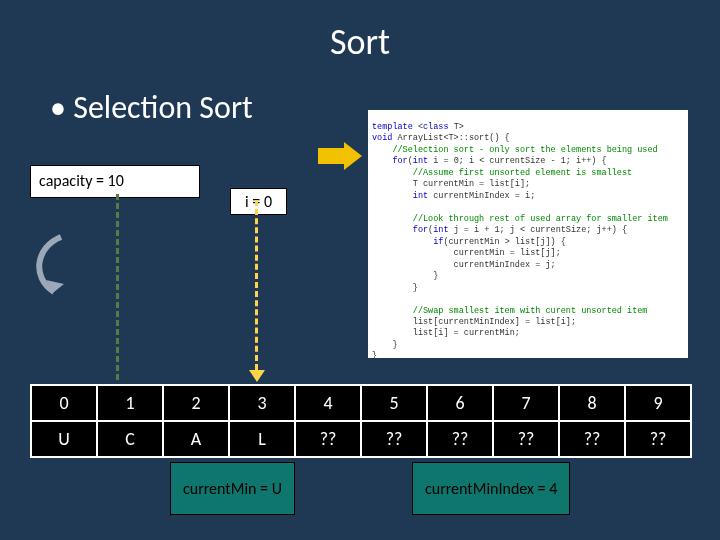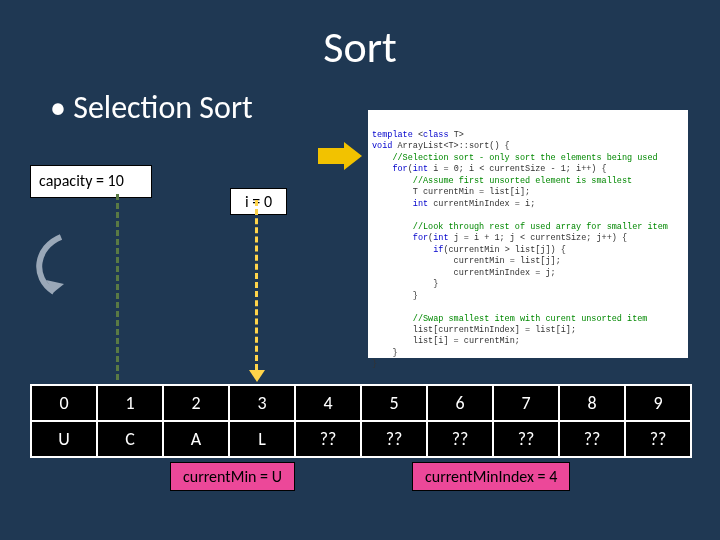--- a/index.html
+++ b/index.html
@@ -6,38 +6,38 @@
   body {
     width: 720px; height: 540px;
     background: #1f3853;
     font-family: Calibri, Arial, sans-serif;
     color: #fff;
     position: relative;
     overflow: hidden;
   }
   .title {
     text-align: center;
-    font-size: 44px;
+    font-size: 36px;
     font-weight: 400;
     color: #fff;
     margin-top: 20px;
   }
   .bullet {
     position: absolute;
     left: 50px; top: 88px;
     font-size: 32px;
     color: #fff;
   }
   .bullet::before {
     content: "• ";
   }
   .state-box {
     position: absolute;
     left: 30px; top: 165px;
-    width: 122px;
+    width: 170px;
     background: #fff;
     color: #000;
     border: 1px solid #000;
     font-size: 16px;
     padding: 5px 8px;
     line-height: 1.3;
   }
   .i-box {
     position: absolute;
     left: 230px; top: 170px;
@@ -49,21 +49,21 @@
     margin-top: 18px;
   }
   .code-box {
     position: absolute;
     left: 368px; top: 110px;
     width: 320px; height: 248px;
     background: #fff;
     color: #333;
     font-family: "Courier New", monospace;
     font-size: 8.5px;
-    padding: 20px 4px;
+    padding: 12px 4px;
     line-height: 1.35;
     white-space: pre;
   }
   .code-box .kw { color: #0000cc; }
   .code-box .cm { color: #008800; }
   .arrow-yellow {
     position: absolute;
     left: 318px; top: 142px;
     width: 0; height: 0;
   }
@@ -123,25 +123,25 @@
     border: 2px solid #fff;
     background: #000;
     color: #fff;
     text-align: center;
     font-size: 18px;
     padding: 6px 0;
     width: 66px;
   }
   .label-box {
     position: absolute;
-    background: #ec4899;
+    background: #0f766e;
     color: #000;
     border: 1px solid #000;
     font-size: 16px;
-    padding: 4px 12px;
+    padding: 16px 12px;
   }
   .label-min { left: 170px; top: 462px; }
   .label-idx { left: 412px; top: 462px; }
 </style>
 </head>
 <body>
 
 <h1 class="title">Sort</h1>
 
 <div class="bullet">Selection Sort</div>

